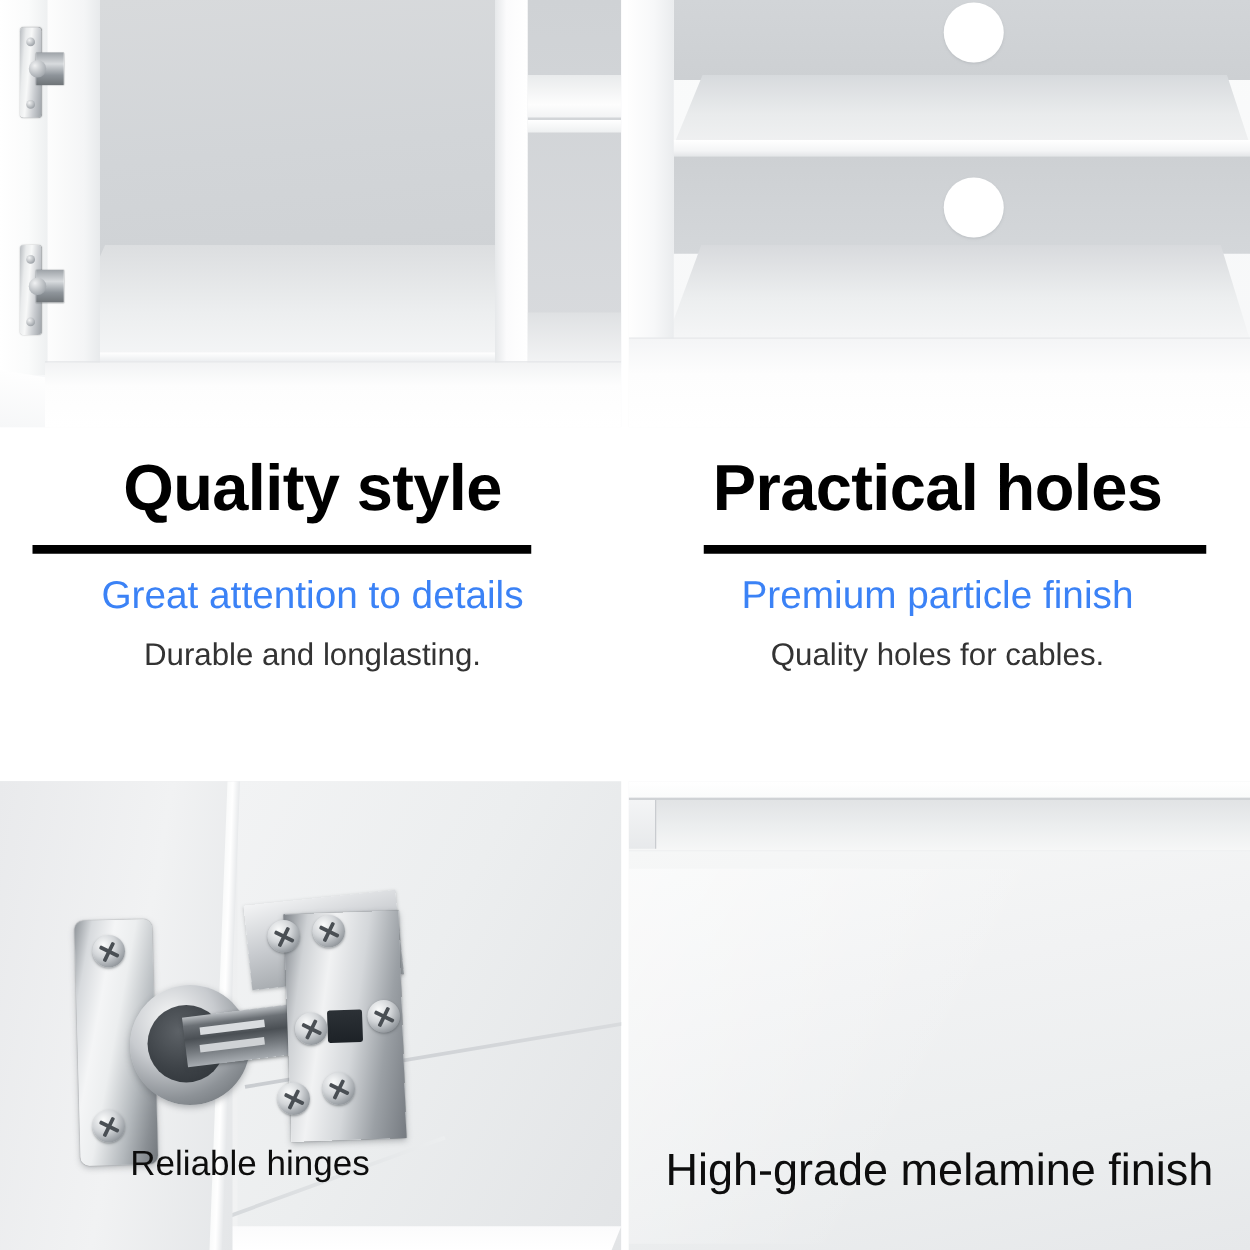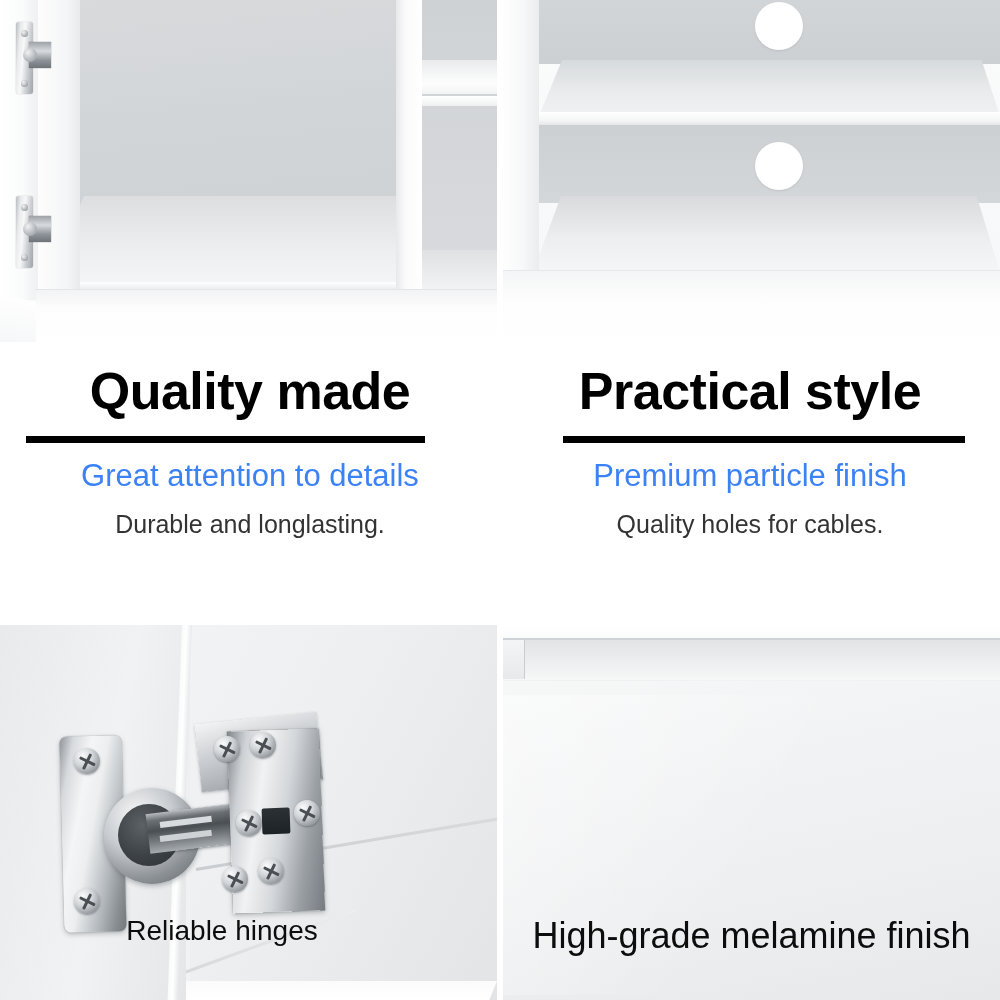--- a/index.html
+++ b/index.html
@@ -258,21 +258,21 @@
   .mscrew::before, .mscrew::after {
     content:""; position:absolute; background:#4a4f54; border-radius:1px;
   }
   .mscrew::before { left:50%; top:18%; width:2.6px; height:64%;
                     transform:translateX(-50%) rotate(26deg); }
   .mscrew::after  { top:50%; left:18%; height:2.6px; width:64%;
                     transform:translateY(-50%) rotate(26deg); }
 
   .bl-caption {
     position:absolute; left:0; top:290px; width:400px; text-align:center;
-    font-size:28px; font-weight:500; color:#0d0d0d; white-space:nowrap;margin-left:22px;
+    font-size:28px; font-weight:500; color:#0d0d0d; white-space:nowrap;
   }
 
   
   #p-br { left:503px; top:625px; width:497px; height:375px;
           background:linear-gradient(160deg,#f4f5f6 0%,#eff0f1 48%,#e9eaec 100%); }
   .br-top-rail {
     position:absolute; left:0; top:0; width:497px; height:13px;
     background:linear-gradient(180deg,#ffffff 0%,#fafbfb 100%);
   }
   .br-recess {          
@@ -344,28 +344,28 @@
   <div class="tr-shelf-edge"></div>
   <div class="grommet" id="grommet-top"></div>
   <div class="grommet" id="grommet-bottom"></div>
   <div class="tr-side"></div>
   <div class="tr-plinth"></div>
 </div>
 
 <div id="band">
 
   <div class="txt-col" id="col-left">
-    <div class="heading">Quality made</div>
+    <div class="heading">Quality style</div>
     <div class="rule" id="rule-left"></div>
     <div class="subheading">Great attention to details</div>
     <div class="caption-small">Durable and longlasting.</div>
   </div>
 
   <div class="txt-col" id="col-right">
-    <div class="heading">Practical style</div>
+    <div class="heading">Practical holes</div>
     <div class="rule" id="rule-right"></div>
     <div class="subheading">Premium particle finish</div>
     <div class="caption-small">Quality holes for cables.</div>
   </div>
 
 </div>
 
 <div class="panel" id="p-bl">
   <div class="bl-carcass"></div>
   <div class="bl-diag1"></div>

